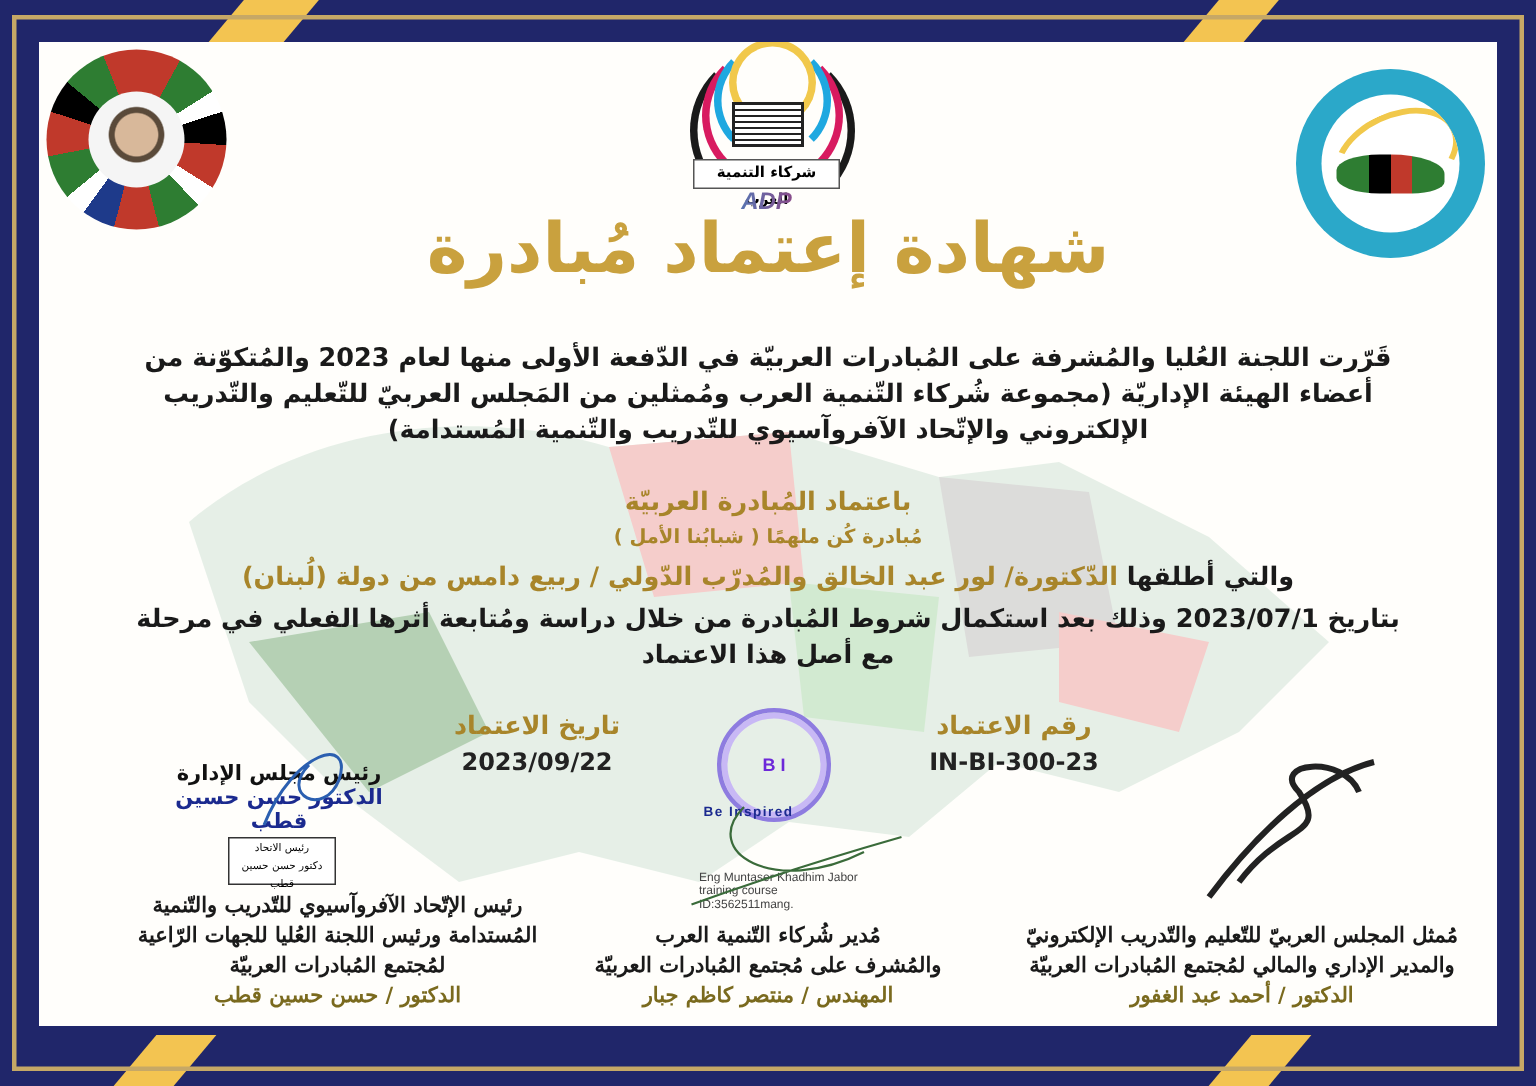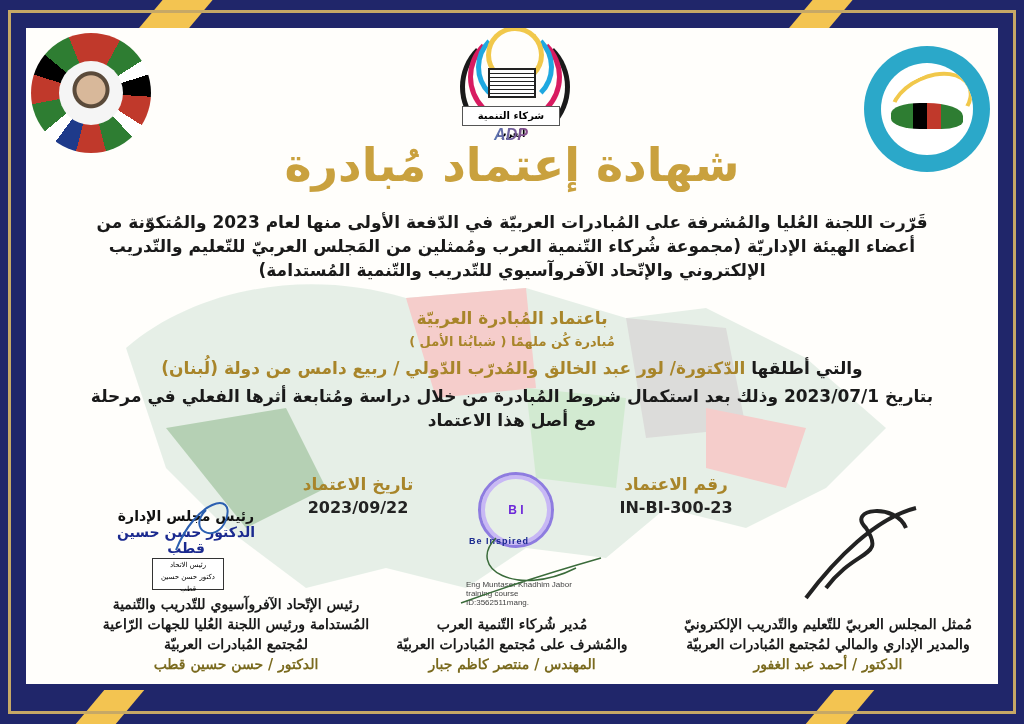--- a/index.html
+++ b/index.html
@@ -62,21 +62,21 @@
     position: absolute; left: 0; width: 118px; top: 104px; text-align: center;
     font: italic bold 16px "Liberation Sans", sans-serif;
     background: linear-gradient(90deg, #1fa8e0, #c2185b); -webkit-background-clip: text; color: transparent;
   }
   .title {
     position: absolute; left: 0; right: 0; top: 110px; text-align: center;
     font-size: 46px; font-weight: bold; color: #c9a13e; direction: rtl;
   }
   .body-text {
     position: absolute; left: 14px; right: 14px; direction: rtl; text-align: center;
-    font-size: 17px; font-weight: bold; color: #1a1a1a; line-height: 24px;
+    font-size: 17px; font-weight: bold; color: #1a1a1a; line-height: 24px; margin-top: 17px;
   }
   .gold { color: #a8852a; }
   .meta-block { position: absolute; text-align: center; direction: rtl; font-weight: bold; }
   .meta-label { font-size: 17px; color: #a8852a; }
   .meta-value { font-size: 16px; color: #222; margin-top: 4px; }
   .sig {
     position: absolute; bottom: 10px; width: 320px; text-align: center; direction: rtl;
     font-family: "DejaVu Serif", serif; font-size: 14px; font-weight: bold; color: #1a1a1a; line-height: 20px;
   }
   .sig .name { color: #7a6a1e; }
@@ -202,20 +202,20 @@
     <div>والمدير الإداري والمالي لمُجتمع المُبادرات العربيّة</div>
     <div class="name">الدكتور / أحمد عبد الغفور</div>
   </div>
 
   <div class="sig" style="left:326px;">
     <div>مُدير شُركاء التّنمية العرب</div>
     <div>والمُشرف على مُجتمع المُبادرات العربيّة</div>
     <div class="name">المهندس / منتصر كاظم جبار</div>
   </div>
 
-  <div class="sig" style="left:16px;padding-left:34px;">
+  <div class="sig" style="left:5px;padding-left:34px;">
     <div>رئيس الإتّحاد الآفروآسيوي للتّدريب والتّنمية</div>
     <div>المُستدامة ورئيس اللجنة العُليا للجهات الرّاعية</div>
     <div>لمُجتمع المُبادرات العربيّة</div>
     <div class="name">الدكتور / حسن حسين قطب</div>
   </div>
 
 </div>
 
 </body></html>

